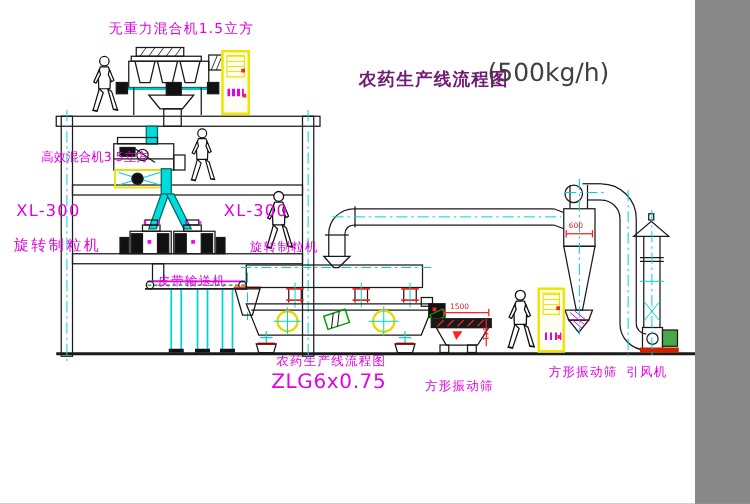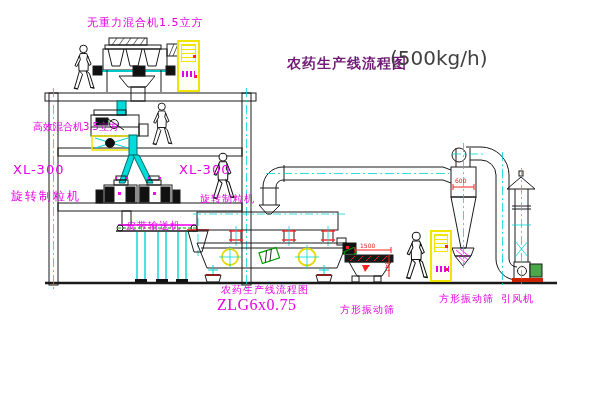--- a/index.html
+++ b/index.html
@@ -1,23 +1,23 @@
 <!DOCTYPE html>
 <html><head>
 <meta charset="utf-8">
 <style>
   html,body{margin:0;padding:0;background:#888;}
   #canvas{
-    position:relative;width:600px;height:403px;background:#ffffff;overflow:hidden;
+    position:relative;width:556px;height:403px;background:#ffffff;overflow:hidden;
     font-family:"DejaVu Sans",sans-serif;
   }
   .lbl{position:absolute;color:#e400e4;white-space:nowrap;line-height:1;font-family:"DejaVu Sans",sans-serif;}
   .lbl.big{font-size:13px;letter-spacing:1px;}
   .lbl.small{font-size:10px;letter-spacing:1px;}
-  .lbl.model{font-size:16px;letter-spacing:0.5px;font-family:Liberation Serif, serif;}
+  .lbl.model{font-size:16px;letter-spacing:0.5px;}
   .dim{position:absolute;color:#d42020;font-size:6px;line-height:1;white-space:nowrap;}
   .title-zh{position:absolute;left:287px;top:55px;font-size:14px;font-weight:700;color:#701a75;letter-spacing:1px;}
   .title-cap{position:absolute;left:390px;top:46px;font-size:20px;font-weight:400;color:#404040;letter-spacing:0px;}
   svg{position:absolute;left:0;top:0;}
   .cabinet{position:absolute;border:2px solid #f0e400;background:#fffef2;box-sizing:border-box;}
   .cab-vent{position:absolute;left:2px;top:2px;right:2px;height:16px;border:1px solid #f0e400;
     background:repeating-linear-gradient(180deg,#f0e400 0 1px,transparent 1px 4px);}
   .cab-dot{position:absolute;width:3px;height:3px;background:#ff2020;}
   .cab-scribble{position:absolute;height:6px;width:13px;
     background:repeating-linear-gradient(90deg,#e400e4 0 2px,transparent 2px 4px);}

